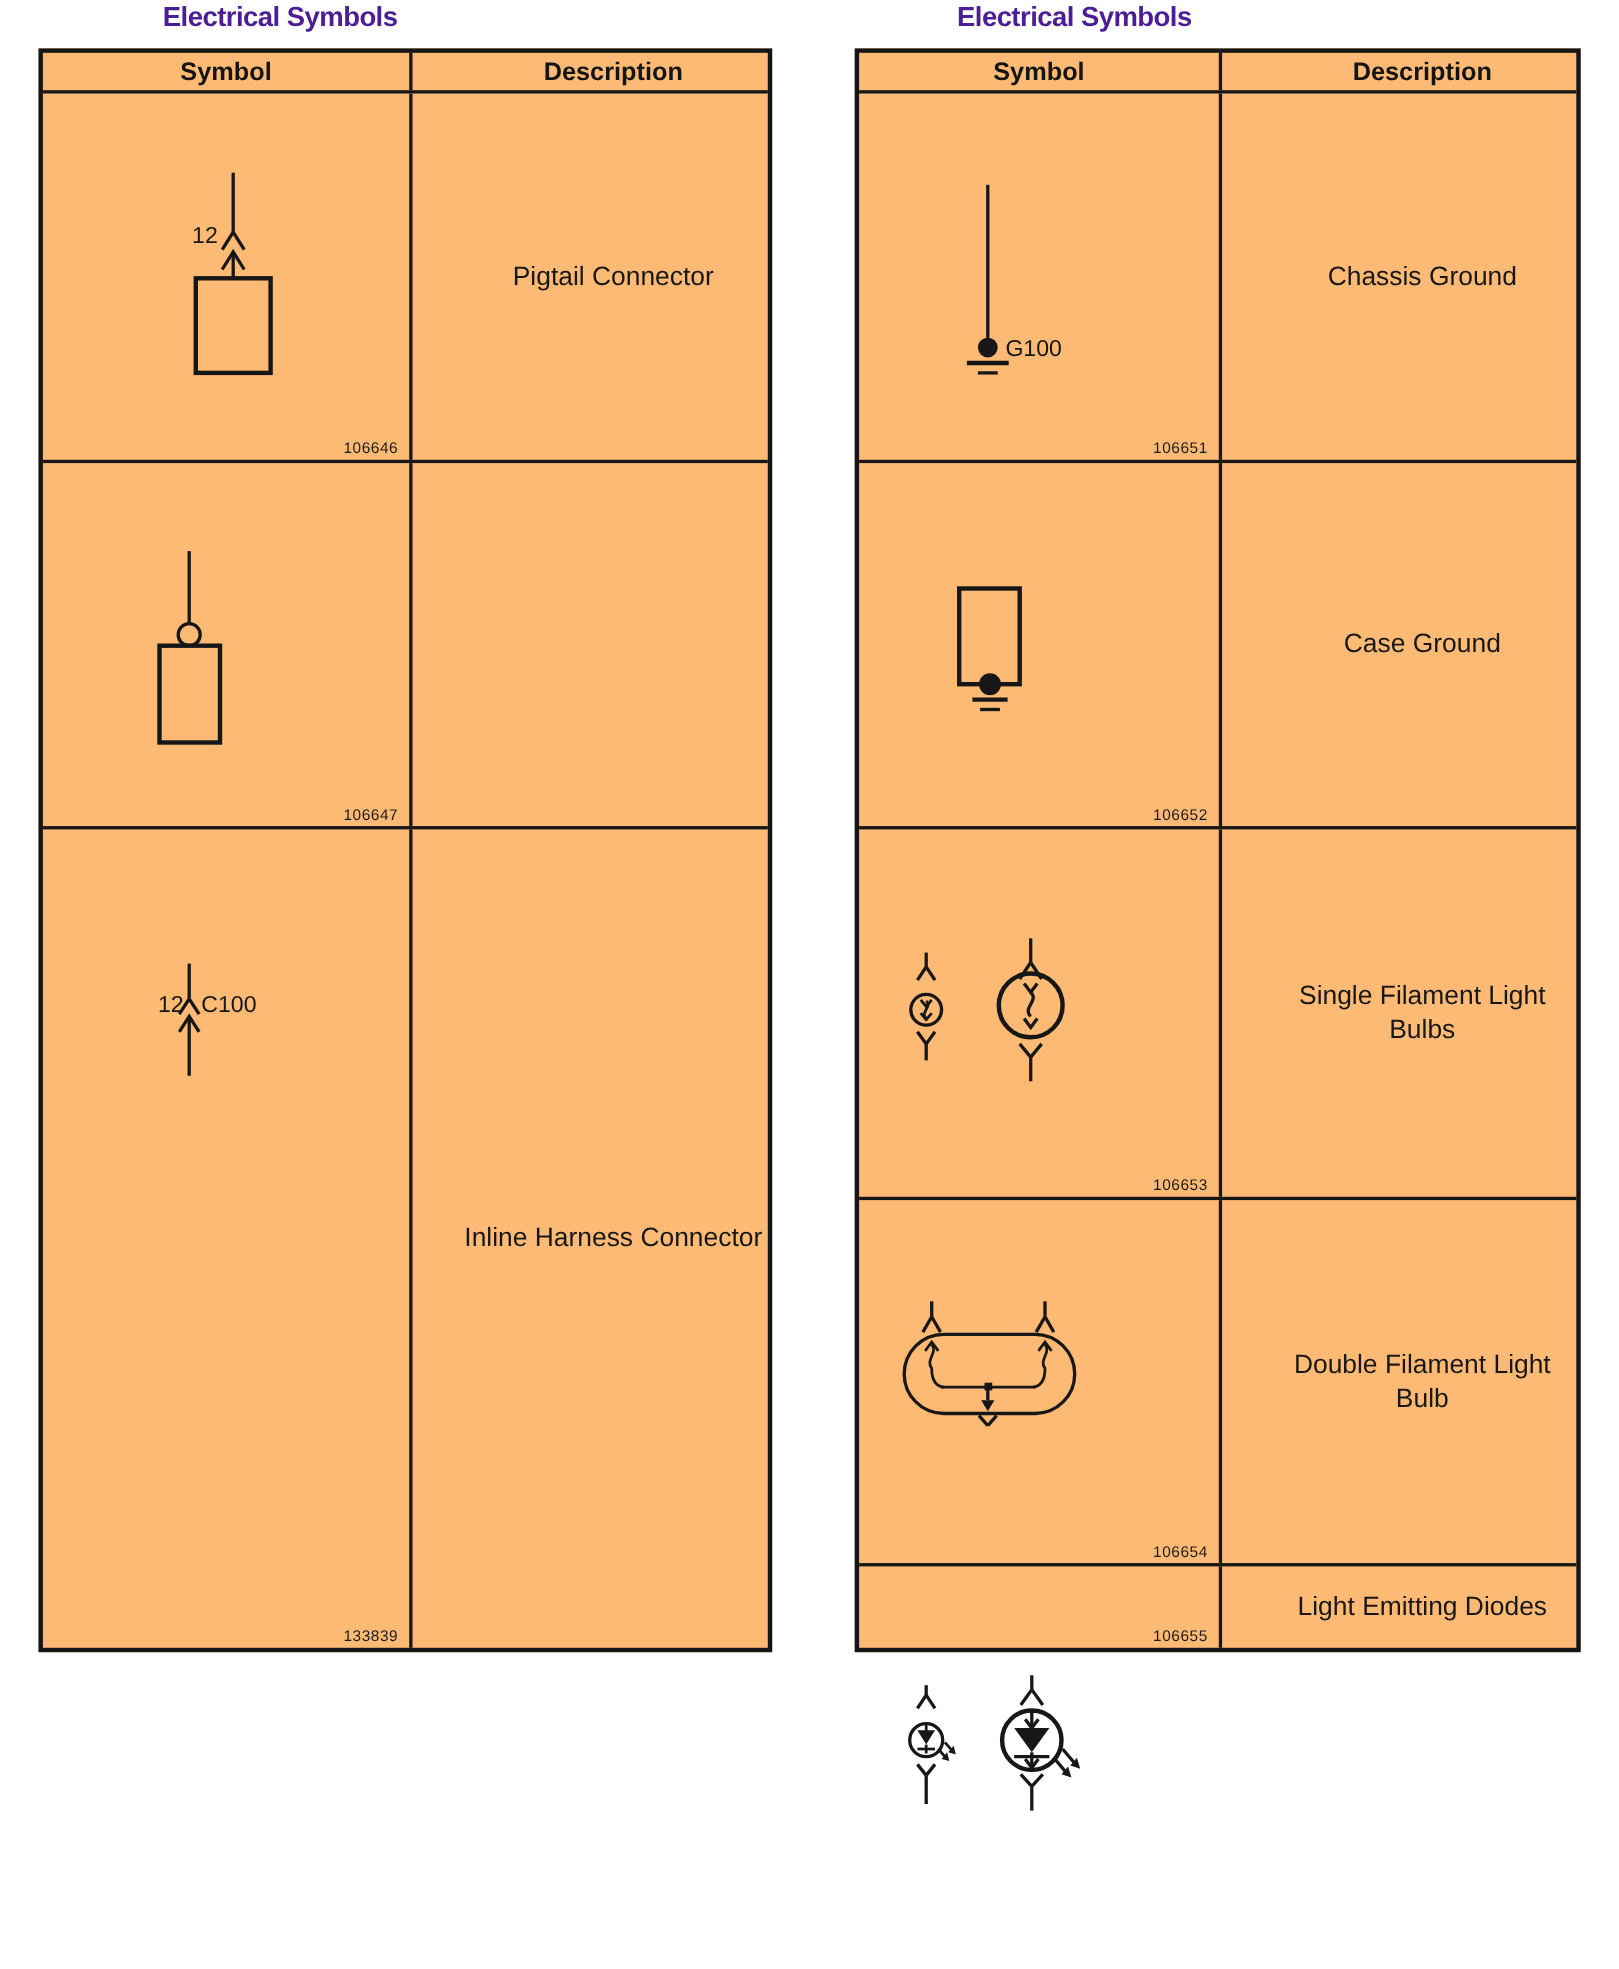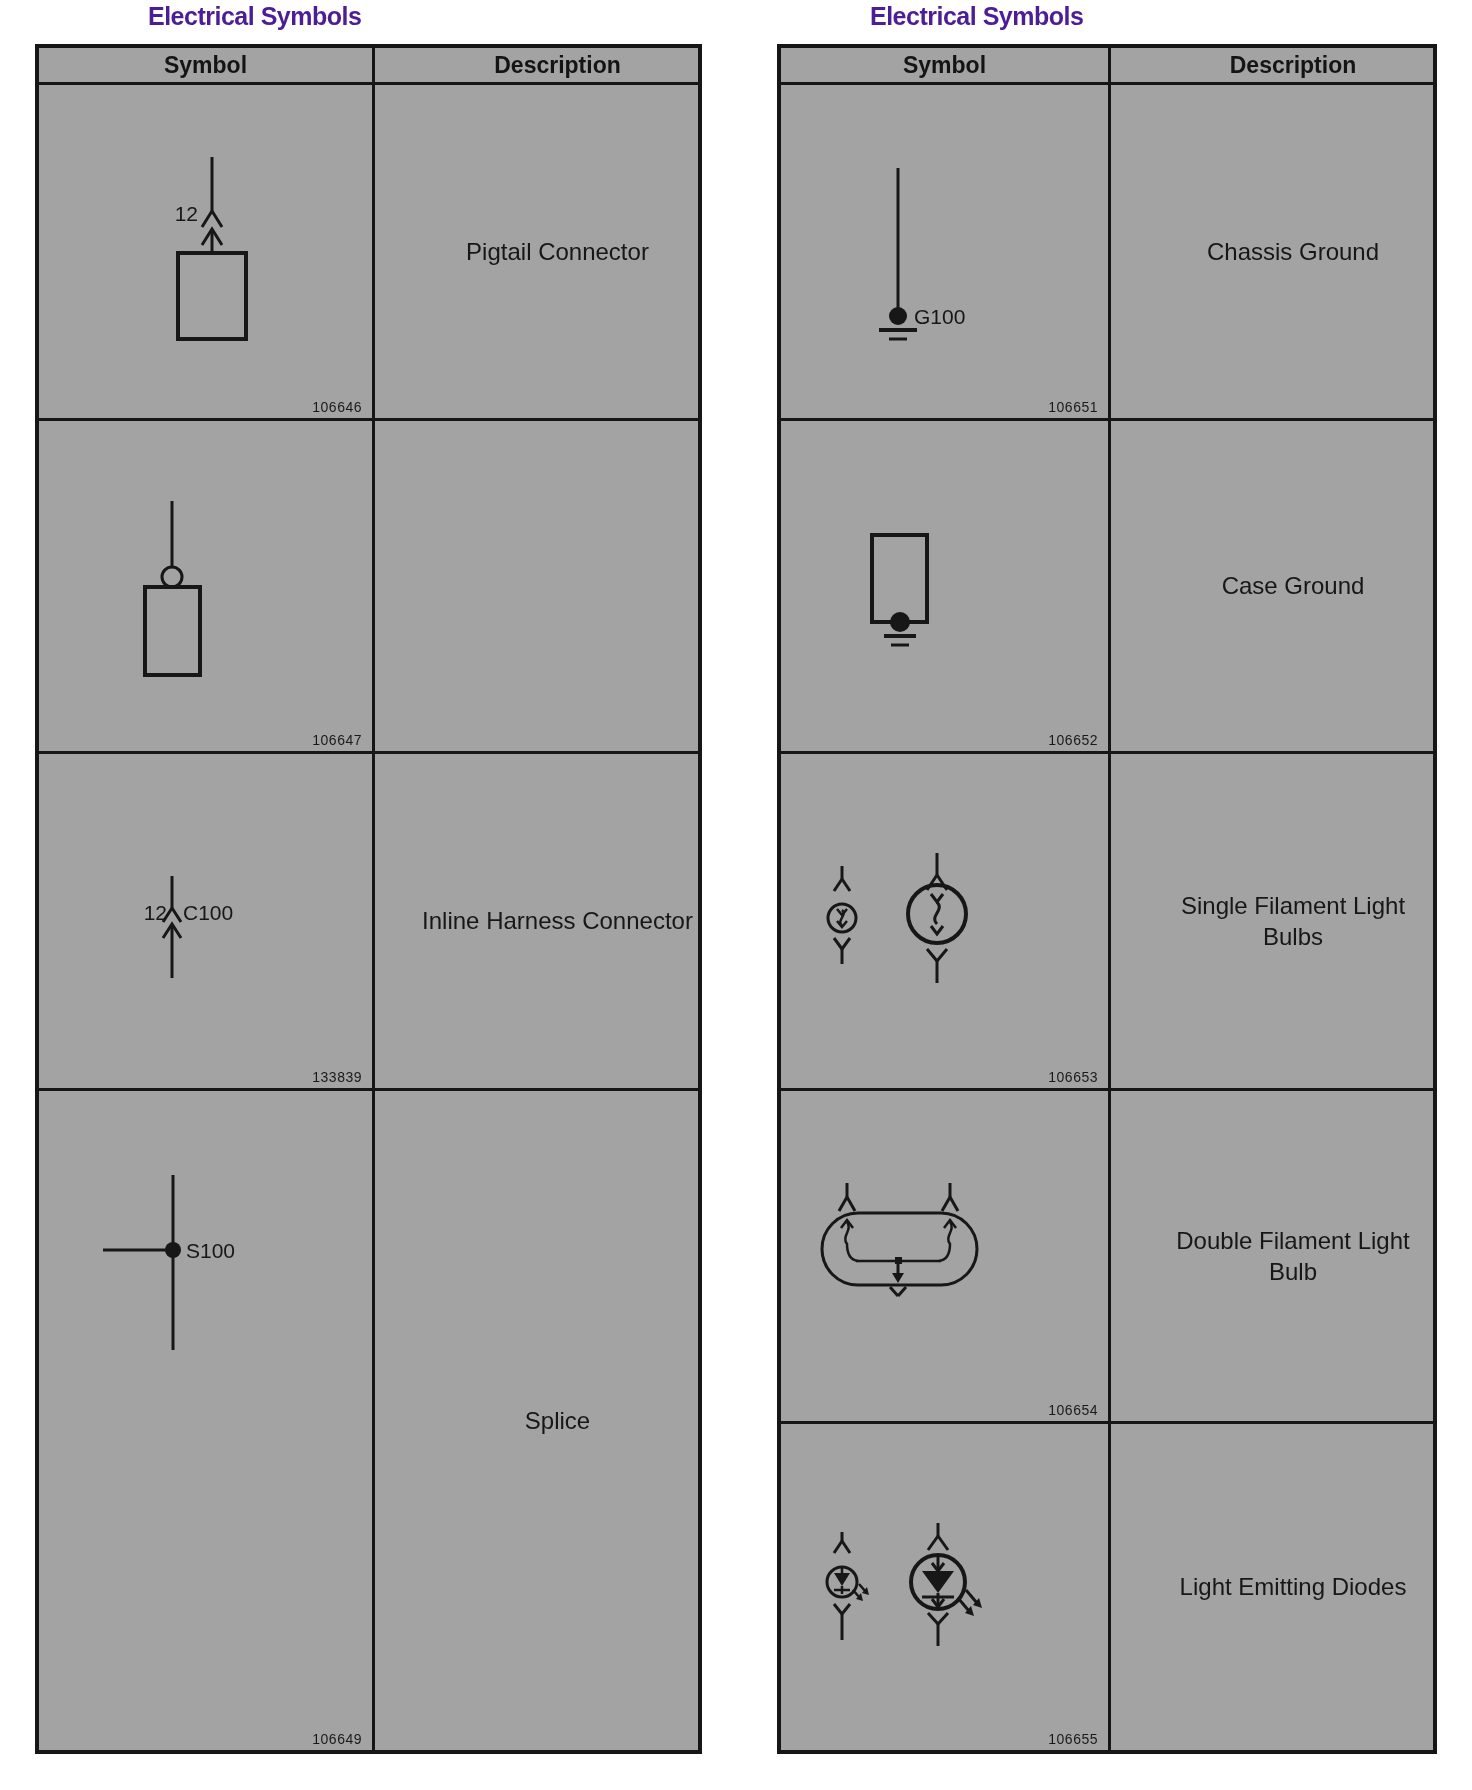--- a/index.html
+++ b/index.html
@@ -5,22 +5,22 @@
   html,body{margin:0;padding:0;background:#e8e8e8;}
   .page{
     position:relative;width:1472px;height:1790px;background:#ffffff;
     font-family:"Liberation Sans", sans-serif;color:#1a1a1a;overflow:hidden;
   }
   .title{
     position:absolute;top:2px;font-size:25px;font-weight:bold;letter-spacing:-0.5px;
     color:#4c1d95;white-space:nowrap;
   }
   .etable{
-    position:absolute;top:44px;height:1710px;border:4px solid #161616;
-    box-sizing:border-box;background:#a3a3a3;display:flex;flex-direction:column;
+    position:absolute;top:44px;height:1458px;border:4px solid #161616;
+    box-sizing:border-box;background:#fdba74;display:flex;flex-direction:column;
   }
   .hrow{display:flex;height:37px;border-bottom:3px solid #161616;box-sizing:border-box;}
   .row{display:flex;border-bottom:3px solid #161616;box-sizing:border-box;position:relative;}
   .row:last-child{border-bottom:none;flex:1;}
   .hcell{display:flex;align-items:center;justify-content:center;
     font-size:23px;font-weight:bold;color:#141414;box-sizing:border-box;}
   .cell{position:relative;box-sizing:border-box;}
   .symc{border-right:3px solid #161616;}
   .t0 .symc{width:336px;}
   .t1 .symc{width:330px;}
@@ -88,34 +88,20 @@
           <text x="32" y="50" text-anchor="end">12</text>
           <text x="48" y="50">C100</text>
         </svg>
         <div class="fig">133839</div>
       </div>
       <div class="cell descc">
         <span class="dtext">Inline Harness Connector</span>
       </div>
     </div>
 
-    <div class="row" style="height:333px">
-      <div class="cell symc">
-        <svg class="sym" style="left:61px;top:69px" width="150" height="195" viewBox="0 0 150 195">
-          <line class="st" x1="73" y1="15" x2="73" y2="190"></line>
-          <line class="st" x1="3" y1="90" x2="73" y2="90"></line>
-          <circle class="fill" cx="73" cy="90" r="8"></circle>
-          <text x="86" y="98">S100</text>
-        </svg>
-        <div class="fig">106649</div>
-      </div>
-      <div class="cell descc">
-        <span class="dtext">Splice</span>
-      </div>
-    </div>
 
   </div>
 
   <div class="etable t1" style="left:777px;width:660px">
     <div class="hrow">
       <div class="hcell symc">Symbol</div>
       <div class="hcell descc">Description</div>
     </div>
 
     <div class="row" style="height:336px">

